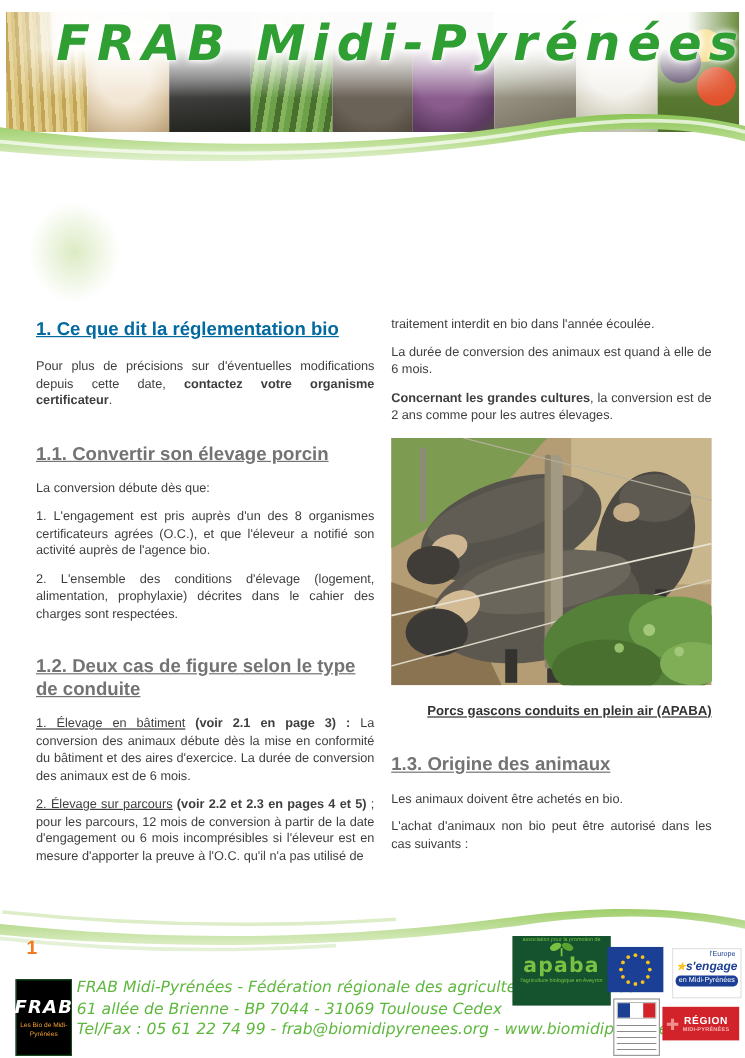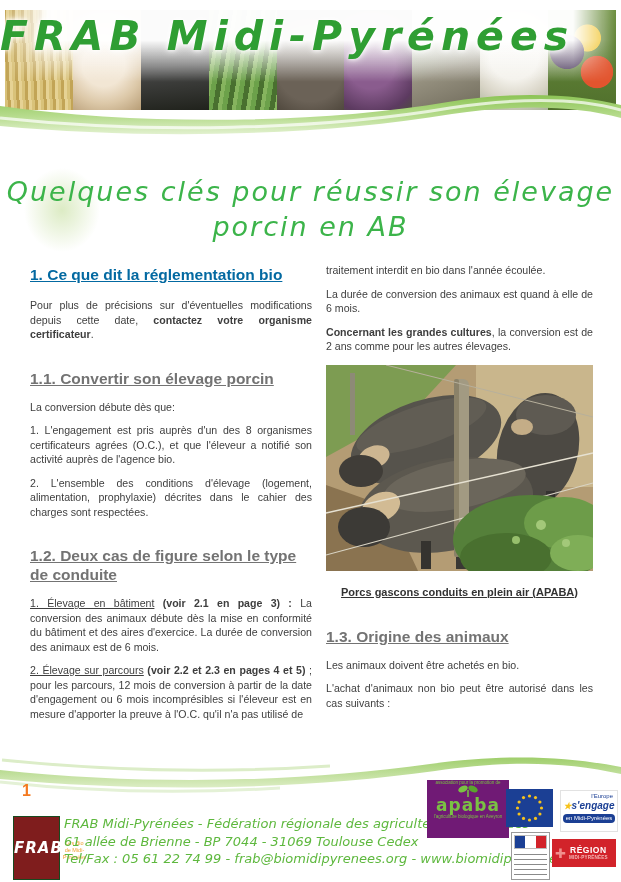--- a/index.html
+++ b/index.html
@@ -24,21 +24,21 @@
   .tile.goat   { background:linear-gradient(160deg,#c3cbb8 0 28%,#95907f 60%,#6f6a5a 100%); }
   .tile.sheep  { background:radial-gradient(circle at 50% 45%,#f4f2ec 0 38%,#d8d4c6 68%,#aab39a 100%); }
   .tile.veg    { background:radial-gradient(circle at 28% 42%,#3d2a4f 0 22%,rgba(0,0,0,0) 23%),radial-gradient(circle at 72% 62%,#e2542e 0 20%,rgba(0,0,0,0) 21%),radial-gradient(circle at 58% 28%,#f0c020 0 16%,rgba(0,0,0,0) 17%),linear-gradient(#6d8f3f,#50702c); }
   .photo-fade {
     position:absolute; top:10px; left:5px; right:5px; height:72px;
     background:linear-gradient(to bottom,rgba(255,255,255,.98) 0 42%,rgba(255,255,255,0) 100%);
     -webkit-mask-image:linear-gradient(90deg,rgba(0,0,0,0),#000 7%,#000 93%,rgba(0,0,0,0));
     mask-image:linear-gradient(90deg,rgba(0,0,0,0),#000 7%,#000 93%,rgba(0,0,0,0));
   }
   .brand {
-    position:absolute; top:12px; left:0; right:0; text-align:left;
+    position:absolute; top:12px; left:0; right:0; text-align:right;
     font-family:"DejaVu Sans", sans-serif; font-style:italic; font-weight:bold;
     font-size:41px; letter-spacing:6px; color:#2f9e33; white-space:nowrap;
     text-shadow:0 0 4px #ffffff,0 0 8px #ffffff;
   }
   .wave-top { position:absolute; top:94px; left:0; width:621px; height:50px; }
   
   .title-spot {
     position:absolute; left:24px; top:168px; width:76px; height:84px; border-radius:50%;
     background:radial-gradient(closest-side,#dcebc4,rgba(220,235,196,0));
   }
@@ -61,48 +61,48 @@
   }
   .h-green {
     font-size:15.5px; font-weight:bold; color:#737373;
     text-decoration:underline; margin:27px 0 12px; line-height:19px;
   }
   .b  { font-weight:bold; }
   .bu { font-weight:normal; text-decoration:underline; }
   .photo-box { width:267px; height:206px; margin:2px 0 6px; }
   .caption {
     font-size:11px; font-weight:bold; text-decoration:underline; color:#333;
-    text-align:center; margin:4px 0 28px; line-height:14px;
+    text-align:right; margin:4px 0 28px; line-height:14px;
   }
   
   .wave-bottom { position:absolute; top:746px; left:0; width:621px; height:56px; }
   .page-num {
     position:absolute; left:22px; top:782px; color:#f4791f;
     font-size:16px; font-weight:bold;
   }
   .frab-logo {
     position:absolute; left:13px; top:816px; width:47px; height:64px;
-    background:#7f1d1d; border:1px solid #164a1f;
-    display:flex; align-items:center; justify-content:space-between;
+    background:#000000; border:1px solid #164a1f;
+    display:flex; flex-direction:column; align-items:center; justify-content:center;
   }
   .frab-logo .frab-name {
     color:#ffffff; font-family:"DejaVu Sans", sans-serif; font-style:italic;
     font-weight:bold; font-size:15px; letter-spacing:1px;
   }
   .frab-logo .frab-tag {
     color:#f0a030; font-size:5.5px; text-align:center; line-height:7px; margin-top:4px;
   }
   .foot-lines {
     position:absolute; left:64px; top:815px; width:400px;
     font-family:"DejaVu Sans", sans-serif; font-style:italic;
     font-size:13px; line-height:17.5px; color:#5eb83e; white-space:nowrap;
   }
   .logo-apaba {
     position:absolute; left:427px; top:780px; width:82px; height:58px;
-    background:#701a75; text-align:center;
+    background:#14532d; text-align:center;
   }
   .logo-apaba .tiny { font-size:4.5px; color:#7ac143; line-height:5px; }
   .logo-apaba .apaba-name {
     font-size:17px; font-weight:bold; color:#7ac143; letter-spacing:1px;
     line-height:17px; font-family:"DejaVu Sans", sans-serif;
   }
   .sprout { display:block; height:12px; }
   .logo-eu { position:absolute; left:506px; top:789px; width:47px; height:38px; }
   .logo-europe {
     position:absolute; left:560px; top:790px; width:58px; height:42px;
@@ -156,24 +156,20 @@
         <stop offset="0" stop-color="#8cc455"></stop>
         <stop offset="0.55" stop-color="#b7dc8e"></stop>
         <stop offset="1" stop-color="#e2f1cf"></stop>
       </linearGradient>
     </defs>
     <path d="M0,12 C140,32 320,30 448,8 C520,-4 580,1 621,11 L621,24 C575,12 520,10 452,20 C320,42 150,46 0,32 Z" fill="url(#wg1)"></path>
     <path d="M0,24 C150,40 320,36 450,14 C530,2 585,6 621,16" stroke="#ffffff" stroke-opacity="0.7" stroke-width="3" fill="none"></path>
   </svg>
 
   <div class="title-spot"></div>
-  <div class="doc-title">
-    <div>Quelques clés pour réussir son élevage</div>
-    <div>porcin en AB</div>
-  </div>
 
   <div class="content">
 
     <div class="col-left">
       <div class="h-orange">1. Ce que dit la réglementation bio</div>
       <p><span>Pour plus de précisions sur d'éventuelles modifications depuis cette date, </span><span class="b">contactez votre organisme certificateur</span><span>.</span></p>
 
       <div class="h-green">1.1. Convertir son élevage porcin</div>
       <p>La conversion débute dès que:</p>
       <p>1. L'engagement est pris auprès d'un des 8 organismes certificateurs agrées (O.C.), et que l'éleveur a notifié son activité auprès de l'agence bio.</p>

